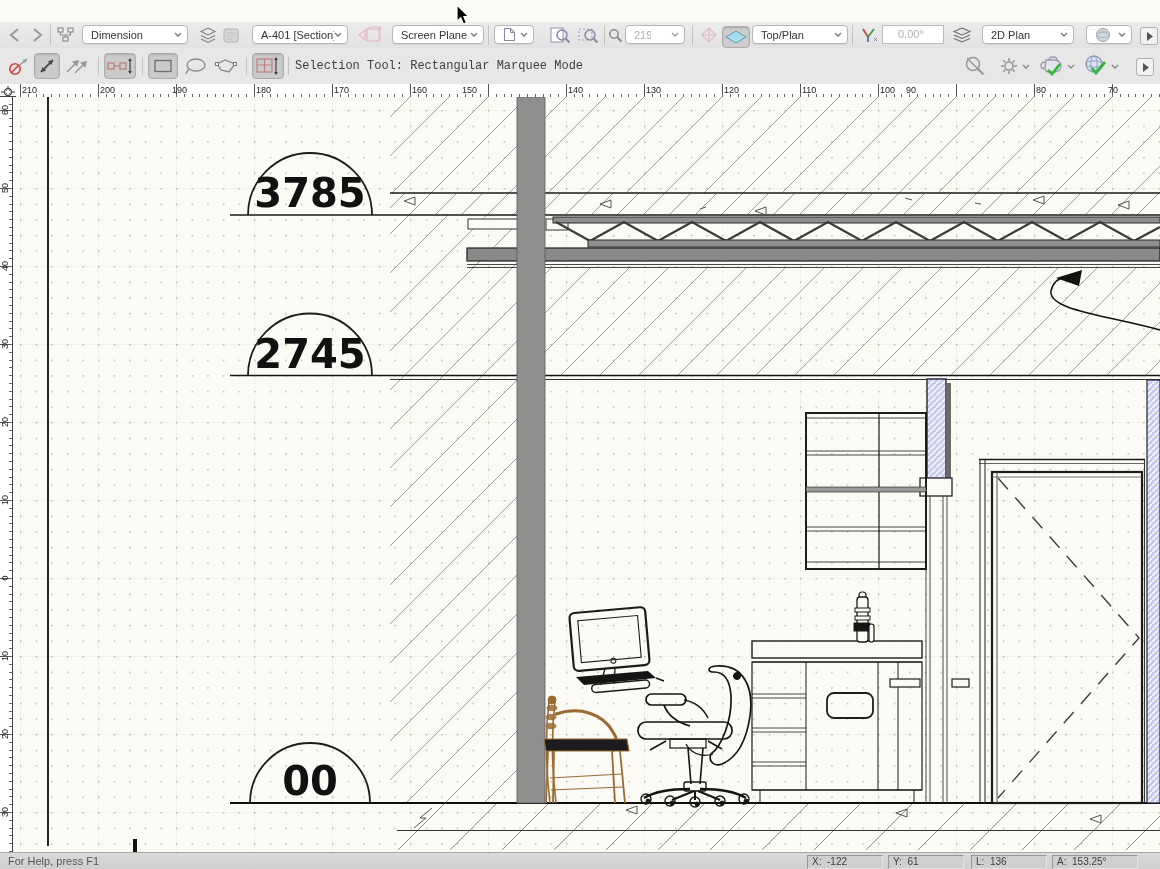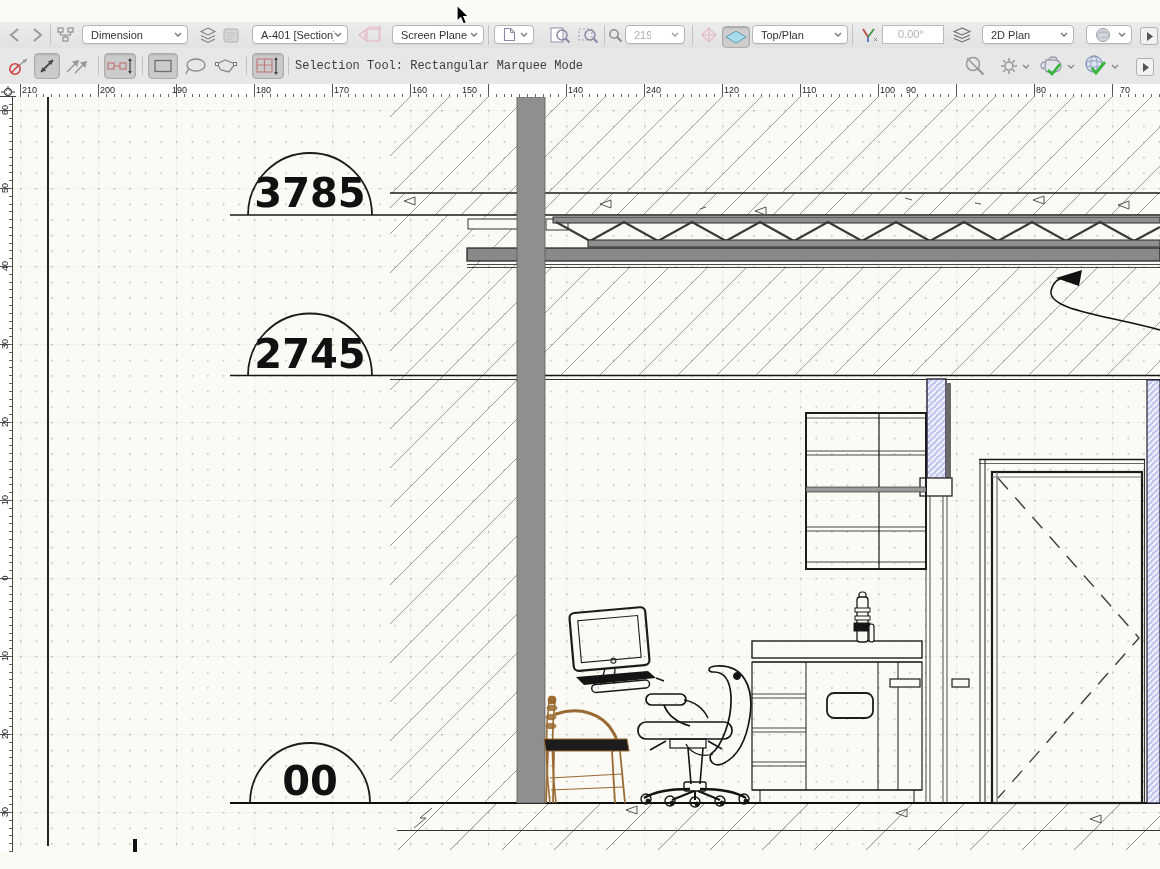--- a/index.html
+++ b/index.html
@@ -340,27 +340,27 @@
   </div>
   <div class="hruler">
       <span class="rnum" style="left: 6px;">210</span>
       <span class="rnum" style="left: 84px;">200</span>
       <span class="rnum" style="left: 156px;">190</span>
       <span class="rnum" style="left: 240px;">180</span>
       <span class="rnum" style="left: 318px;">170</span>
       <span class="rnum" style="left: 396px;">160</span>
       <span class="rnum" style="left: 446px;">150</span>
       <span class="rnum" style="left: 552px;">140</span>
-      <span class="rnum" style="left: 630px;">240</span>
+      <span class="rnum" style="left: 630px;">130</span>
       <span class="rnum" style="left: 708px;">120</span>
       <span class="rnum" style="left: 786px;">110</span>
       <span class="rnum" style="left: 864px;">100</span>
       <span class="rnum" style="left: 890px;">90</span>
       <span class="rnum" style="left: 1020px;">80</span>
-      <span class="rnum" style="left: 1092px; margin-left: 12px;">70</span>
+      <span class="rnum" style="left: 1092px;">70</span>
     </div>
   <div class="vruler">
       <span class="rnum-v" style="top: 8px;">60</span>
       <span class="rnum-v" style="top: 86px;">50</span>
       <span class="rnum-v" style="top: 164px;">40</span>
       <span class="rnum-v" style="top: 242px;">30</span>
       <span class="rnum-v" style="top: 320px;">20</span>
       <span class="rnum-v" style="top: 398px;">10</span>
       <span class="rnum-v" style="top: 476px;">0</span>
       <span class="rnum-v" style="top: 554px;">10</span>
@@ -572,18 +572,26 @@
         <path d="M980 460V803M985 460V803" stroke="#333" stroke-width="1.1"></path>
         <path d="M1144.5 460V803" stroke="#333" stroke-width="1.1"></path>
         <rect x="992" y="472" width="150" height="331" stroke="#1b1b1b" stroke-width="2.2"></rect>
         <path d="M997 472V803" stroke="#555" stroke-width="1"></path>
         <path d="M992 477H1142" stroke="#555" stroke-width="0.8"></path>
         <path d="M998 478L1139 638L998 798" stroke="#404040" stroke-width="1.4" stroke-dasharray="15 11"></path>
       </g>
     </svg>
   </div>
 
+  <div class="statusbar">
+    <span class="helptext">For Help, press F1</span>
+    <div class="sfield" style="left:807px;width:66px">X:  -122</div>
+    <div class="sfield" style="left:888px;width:66px">Y:  61</div>
+    <div class="sfield" style="left:971px;width:66px">L:  136</div>
+    <div class="sfield" style="left:1052px;width:76px">A:  153.25°</div>
+
+  </div>
 
   <svg class="cursor" width="16" height="22" viewBox="0 0 16 22">
     <path d="M1 1L1 17.2 4.8 13.8 7.3 20 10.4 18.7 7.9 12.7 12.8 12.7Z" fill="#000" stroke="#fff" stroke-width="1.2"></path>
   </svg>
 
 </div>
 
 </body></html>

